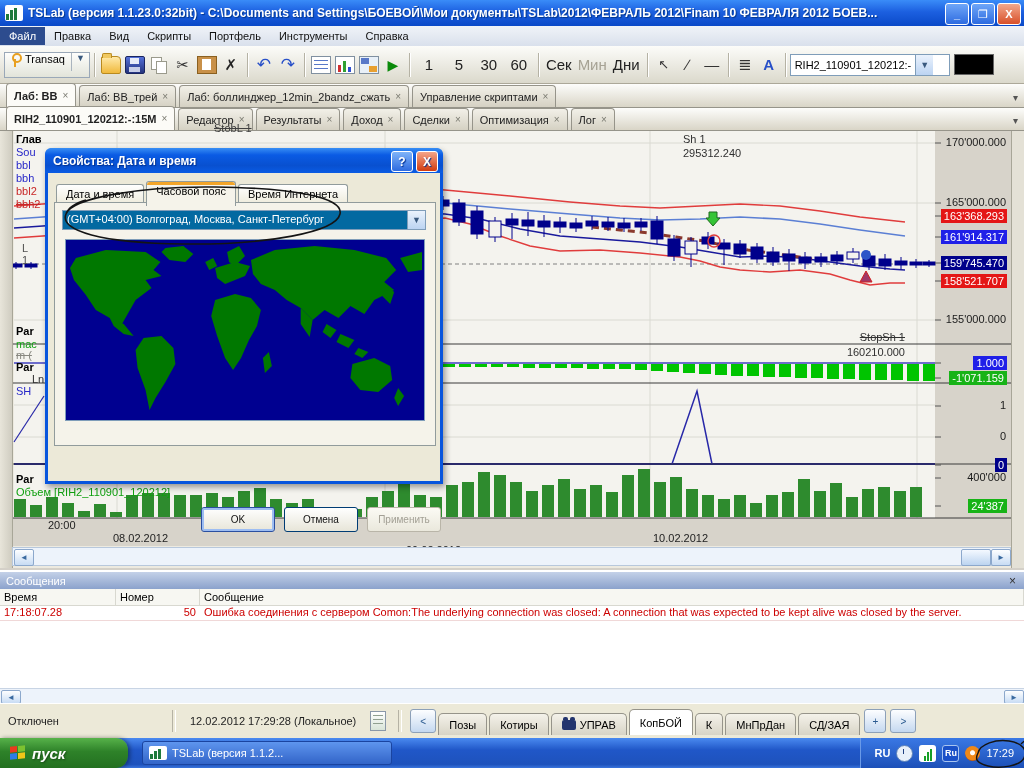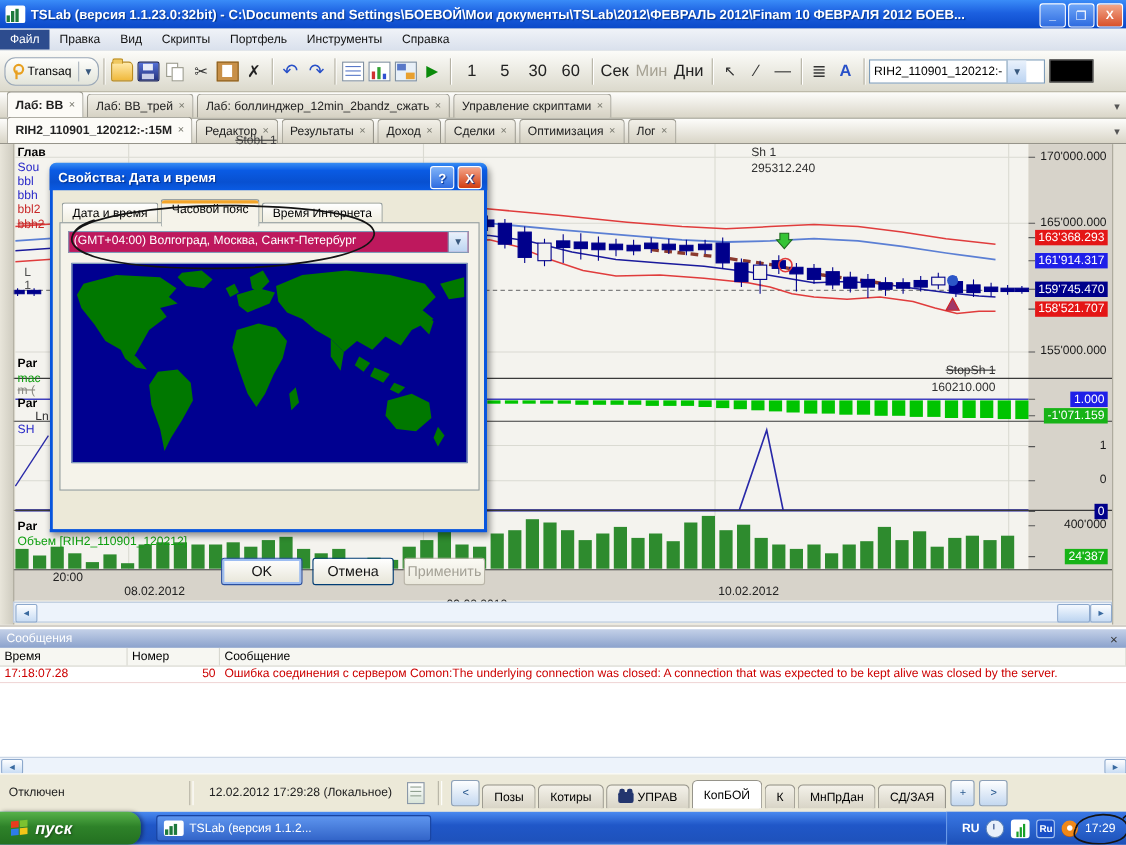--- a/index.html
+++ b/index.html
@@ -23,21 +23,21 @@
   .menu-item.sel{background:#2D4C8E;color:#fff}
   
   #toolbar{left:0;top:46px;width:1024px;height:38px;background:linear-gradient(#FCFCF9,#DBD9CC);
     display:flex;align-items:center;padding:0 4px;box-sizing:border-box;border-bottom:1px solid #ACA899}
   .tsep{width:1px;height:24px;background:#B5B2A4;margin:0 4px;box-shadow:1px 0 0 #fff}
   .tbtn{min-width:24px;height:26px;display:flex;align-items:center;justify-content:center;border-radius:3px;font-size:15px;color:#333}
   .combo{height:20px;border:1px solid #7F9DB9;background:#fff;display:flex;align-items:center;font-size:11px}
   .combo .val{padding:0 4px;white-space:nowrap;overflow:hidden}
   .combo .drop{width:17px;height:100%;background:linear-gradient(#EAF2FC,#BCD4F2);border-left:1px solid #7F9DB9;
      display:flex;align-items:center;justify-content:center;color:#39597E;font-size:9px}
-  .transaq{border:1px solid #9AA8B8;background:linear-gradient(#FEFEFC,#E2E4DA);height:24px;display:flex;align-items:center;border-radius:10px}
+  .transaq{border:1px solid #9AA8B8;background:linear-gradient(#FEFEFC,#E2E4DA);height:24px;display:flex;align-items:flex-start;border-radius:0}
   .keyico{width:12px;height:14px;margin:0 4px;position:relative}
   .keyico:before{content:"";position:absolute;left:3px;top:0;width:6px;height:6px;border:2px solid #E8A020;border-radius:50%}
   .keyico:after{content:"";position:absolute;left:5px;top:6px;width:2px;height:8px;background:#E8A020}
   .ico16{width:18px;height:16px;position:relative;display:inline-block}
   .folder{background:linear-gradient(#FFE9A8,#F0B93C);border:1px solid #B98A1E;border-radius:2px 4px 2px 2px}
   .folder:before{content:"";position:absolute;left:0;top:-4px;width:8px;height:4px;background:#F0C860;border:1px solid #B98A1E;border-bottom:none;border-radius:2px 2px 0 0}
   .disk{background:linear-gradient(#5470D8,#26347E);border:1px solid #1A2560;border-radius:2px}
   .disk:before{content:"";position:absolute;left:4px;top:1px;width:9px;height:6px;background:#E8ECF8}
   .disk:after{content:"";position:absolute;left:3px;bottom:1px;width:11px;height:5px;background:#C8CEE8}
   .copysh{width:16px;height:16px;position:relative}
@@ -82,29 +82,29 @@
   .dlgbtns{position:absolute;right:5px;top:3px;display:flex;gap:3px}
   .dlgbtn{width:20px;height:19px;border:1px solid #fff;border-radius:3px;color:#fff;font-weight:bold;font-size:12px;
      display:flex;align-items:center;justify-content:center;background:linear-gradient(#7FB3F8,#2E6BE0)}
   .dlgbtn.close{background:linear-gradient(#F4A58A,#D23C10)}
   .dtabs{position:absolute;left:8px;top:33px;display:flex;align-items:flex-end}
   .dtab{height:15px;padding:3px 9px;border:1px solid #919B9C;border-bottom:none;border-radius:3px 3px 0 0;
      margin-right:2px;background:linear-gradient(#FFFFFF,#ECE9D8);position:relative;white-space:nowrap}
   .dtab.active{height:18px;background:#F5F3EA;font-weight:normal;z-index:2}
   .dtab.active:before{content:"";position:absolute;left:0;top:0;right:0;height:3px;background:#F3A529;border-radius:3px 3px 0 0}
   .dpanel{position:absolute;left:6px;top:54px;width:380px;height:242px;border:1px solid #919B9C;background:#F5F3EA}
-  .dcombo{position:absolute;left:7px;top:7px;width:364px;height:20px;border:1px solid #7F9DB9;background:#be185d;
+  .dcombo{position:absolute;left:7px;top:7px;width:364px;height:20px;border:1px solid #7F9DB9;background:#0369a1;
      display:flex;box-sizing:border-box}
   .dcombo .val{flex:1;color:#fff;padding:2px 4px;white-space:nowrap;overflow:hidden}
   .dcombo .drop{width:17px;background:linear-gradient(#EAF2FC,#BCD4F2);border-left:1px solid #7F9DB9;
      display:flex;align-items:center;justify-content:center;color:#39597E;font-size:9px}
   #tzmap{position:absolute;left:10px;top:36px;width:358px;height:180px;border:1px solid #7F9DB9;background:#000090}
   .dbtnrow{position:absolute;left:0;top:304px;width:392px;display:flex;justify-content:flex-end;gap:9px;padding-right:6px;box-sizing:border-box}
   .dbtn{width:72px;height:23px;border:1px solid #003C74;border-radius:3px;background:linear-gradient(#FFFFFF,#E7E5D8);
-     display:flex;align-items:center;justify-content:center;font-size:13px;color:#111}
+     display:flex;align-items:center;justify-content:center;font-size:10px;color:#111}
   .dbtn.default{box-shadow:0 0 0 2px #9DBDF2 inset;border-color:#2A4FA0}
   .dbtn.disabled{color:#A3A095;border-color:#B9B5A8;background:linear-gradient(#FBFAF4,#EAE8DC)}
   
   #msgpanel{left:0;top:568px;width:1024px;height:135px;background:#fff;border-top:2px solid #D4D0C8}
   #msgtitle{position:absolute;left:0;top:2px;width:1024px;height:17px;color:#fff;
      background:linear-gradient(#C4D1E8,#8BA2CC);display:flex;align-items:center;padding-left:6px;box-sizing:border-box}
   #msgtitle .x{position:absolute;right:8px;color:#333;font-size:12px}
   #msghead{position:absolute;left:0;top:19px;width:1024px;height:16px;background:#F7F7F2;border-bottom:1px solid #D8D8D0;display:flex}
   #msghead .hc{padding:2px 4px;border-right:1px solid #D8D8D0;box-sizing:border-box}
   #msgrow{position:absolute;left:0;top:35px;width:1024px;height:15px;display:flex;color:#CC0000;border-bottom:1px solid #F0D8D8}

